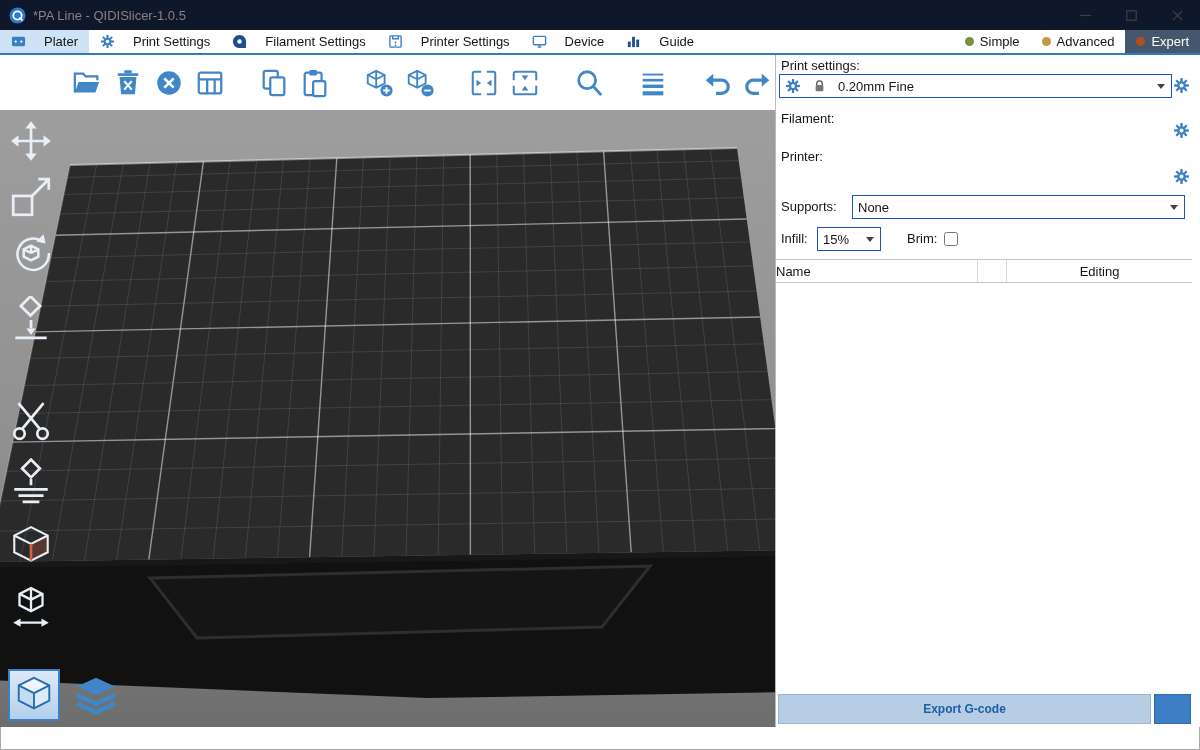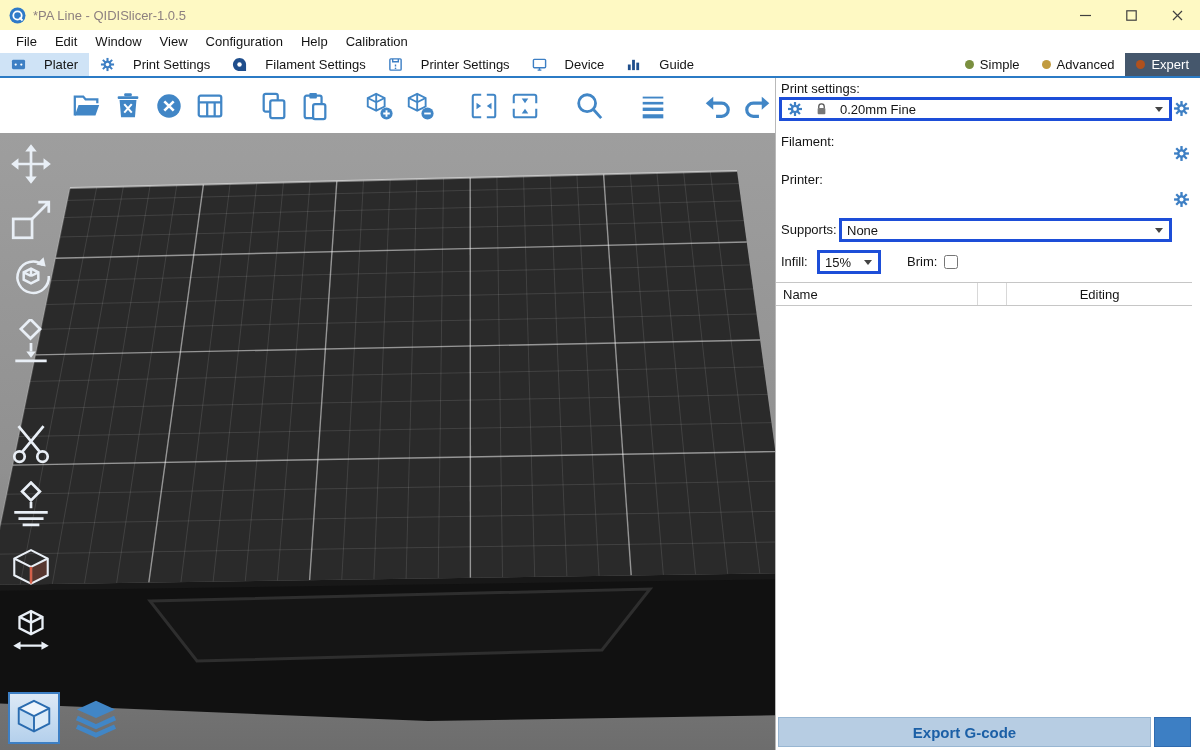--- a/index.html
+++ b/index.html
@@ -1,21 +1,21 @@
 <!DOCTYPE html>
 <html><head>
 <meta charset="utf-8">
 <style>
   *{margin:0;padding:0;box-sizing:border-box}
   html,body{width:1200px;height:750px}
   body{font-family:"Liberation Sans",sans-serif;background:#fff}
   .window{width:1200px;height:750px;position:relative;background:#fff;overflow:hidden;box-shadow:inset 0 0 0 1px #a9a9a9}
 
   
-  .titlebar{height:30px;display:flex;align-items:center;padding-left:9px;background:#fef9c3}
+  .titlebar{height:30px;display:flex;align-items:center;padding-left:9px;background:#0f172a}
   .app-icon{width:17px;height:17px;margin-right:7px;flex:0 0 auto}
   .title{font-size:13px;color:#8d8080}
   .win-controls{margin-left:auto;display:flex;height:30px}
   .win-btn{width:46px;display:flex;align-items:center;justify-content:center}
 
   
   .menubar{height:23px;display:flex;align-items:center;padding-left:7px;font-size:13px;color:#141414;background:#fff}
   .menu-item{padding:2px 9px;cursor:default}
 
   
@@ -47,36 +47,36 @@
 
   .viewbtns{position:absolute;left:8px;bottom:6px;display:flex;gap:10px}
   .viewbtn{width:52px;height:52px;display:flex;align-items:center;justify-content:center}
   .viewbtn.selected{background:linear-gradient(#dce9f6,#b4d0ec);border:2px solid #3d7fc4}
   .viewbtn svg{width:42px;height:42px}
 
   
   .sidepanel{width:437px;position:relative;background:#fff;border-left:1px solid #b9b9b9;font-size:13px;color:#141414}
   .plabel{position:absolute;left:5px}
   .rowlabel{position:absolute;line-height:24px}
-  .combo{position:absolute;height:24px;border:3px solid #1d4ed8;background:#fff;display:flex;align-items:center;gap:13px;padding:0 6px 0 5px}
+  .combo{position:absolute;height:24px;border:1px solid #1d4ed8;background:#fff;display:flex;align-items:center;gap:13px;padding:0 6px 0 5px}
   .combo .chev{margin-left:auto;width:0;height:0;border-left:4px solid transparent;border-right:4px solid transparent;border-top:5px solid #444}
   .combo .cicon{width:16px;height:16px;flex:0 0 auto;display:flex;align-items:center;justify-content:center}
   .combo .lock{width:11px;height:14px;flex:0 0 auto}
   .fil-swatch{width:16px;height:13px;background:#2f7ac8;border:1px solid #1b4f8c;border-radius:2px}
   .gearbtn{position:absolute;width:17px;height:17px;left:397px}
   .gearbtn svg{width:17px;height:17px}
 
   .objheader{position:absolute;left:0;top:204px;width:416px;height:24px;border-top:1px solid #c6c6c6;border-bottom:1px solid #c6c6c6;display:flex;align-items:center;background:#fff}
-  .oh-name{width:201px;padding-left:7px}
+  .oh-name{width:201px;padding-left:0}
   .oh-mid{width:30px;height:100%;border-left:1px solid #d8d8d8;border-right:1px solid #d8d8d8}
   .oh-edit{flex:1;text-align:center}
   .objlist{position:absolute;left:0;top:228px;width:416px;bottom:40px;background:#fff}
 
   .exportrow{position:absolute;left:2px;bottom:3px;display:flex;gap:3px}
-  .export-btn{width:373px;height:30px;background:#b7cde3;border:1px solid #98b6d2;color:#1b5fa6;font-weight:bold;display:flex;align-items:center;justify-content:center;font-size:15px}
+  .export-btn{width:373px;height:30px;background:#b7cde3;border:1px solid #98b6d2;color:#1b5fa6;font-weight:bold;display:flex;align-items:center;justify-content:center;font-size:12px}
   .export-mini{width:37px;height:30px;background:#3d7fc4;border:1px solid #2f6bb0}
 </style>
 </head>
 <body>
 
 <div class="window">
 
   <div class="titlebar">
     <span class="app-icon">
       <svg viewBox="0 0 17 17">
@@ -98,29 +98,20 @@
           </svg>
         </span>
       <span class="win-btn">
           <svg width="11" height="11" viewBox="0 0 11 11">
             <path d="M1 1l9 9M10 1l-9 9" stroke="#404040" stroke-width="1.2"></path>
           </svg>
         </span>
     </div>
   </div>
 
-  <div class="menubar">
-    <span class="menu-item">File</span>
-    <span class="menu-item">Edit</span>
-    <span class="menu-item">Window</span>
-    <span class="menu-item">View</span>
-    <span class="menu-item">Configuration</span>
-    <span class="menu-item">Help</span>
-    <span class="menu-item">Calibration</span>
-  </div>
 
   <div class="tabbar">
     <div class="tab active">
       <svg viewBox="0 0 16 16">
           <rect x="1" y="3" width="14" height="10" rx="1.5" fill="#3d7fc4"></rect>
           <circle cx="5" cy="8" r="1.2" fill="#fff"></circle>
           <circle cx="11" cy="8" r="1.2" fill="#fff"></circle>
         </svg>
       <span>Plater</span>
     </div>
@@ -473,21 +464,21 @@
               <rect x="6.9" y="1" width="2.2" height="14"></rect>
               <rect x="1" y="6.9" width="14" height="2.2"></rect>
               <rect x="6.9" y="1" width="2.2" height="14" transform="rotate(45 8 8)"></rect>
               <rect x="6.9" y="1" width="2.2" height="14" transform="rotate(-45 8 8)"></rect>
               <circle cx="8" cy="8" r="4.1"></circle>
             </g>
             <circle cx="8" cy="8" r="1.9" fill="#fff"></circle>
           </svg></span>
 
       <span class="rowlabel" style="top:140px;left:5px">Supports:</span>
-      <div class="combo" style="top:140px;left:63px;width:333px">
+      <div class="combo" style="top:140px;left:76px;width:333px">
         <span>None</span>
         <span class="chev"></span>
       </div>
 
       <span class="rowlabel" style="top:172px;left:5px">Infill:</span>
       <div class="combo" style="top:172px;left:41px;width:64px">
         <span>15%</span>
         <span class="chev"></span>
       </div>
       <span class="rowlabel" style="top:172px;left:131px">Brim:</span>

